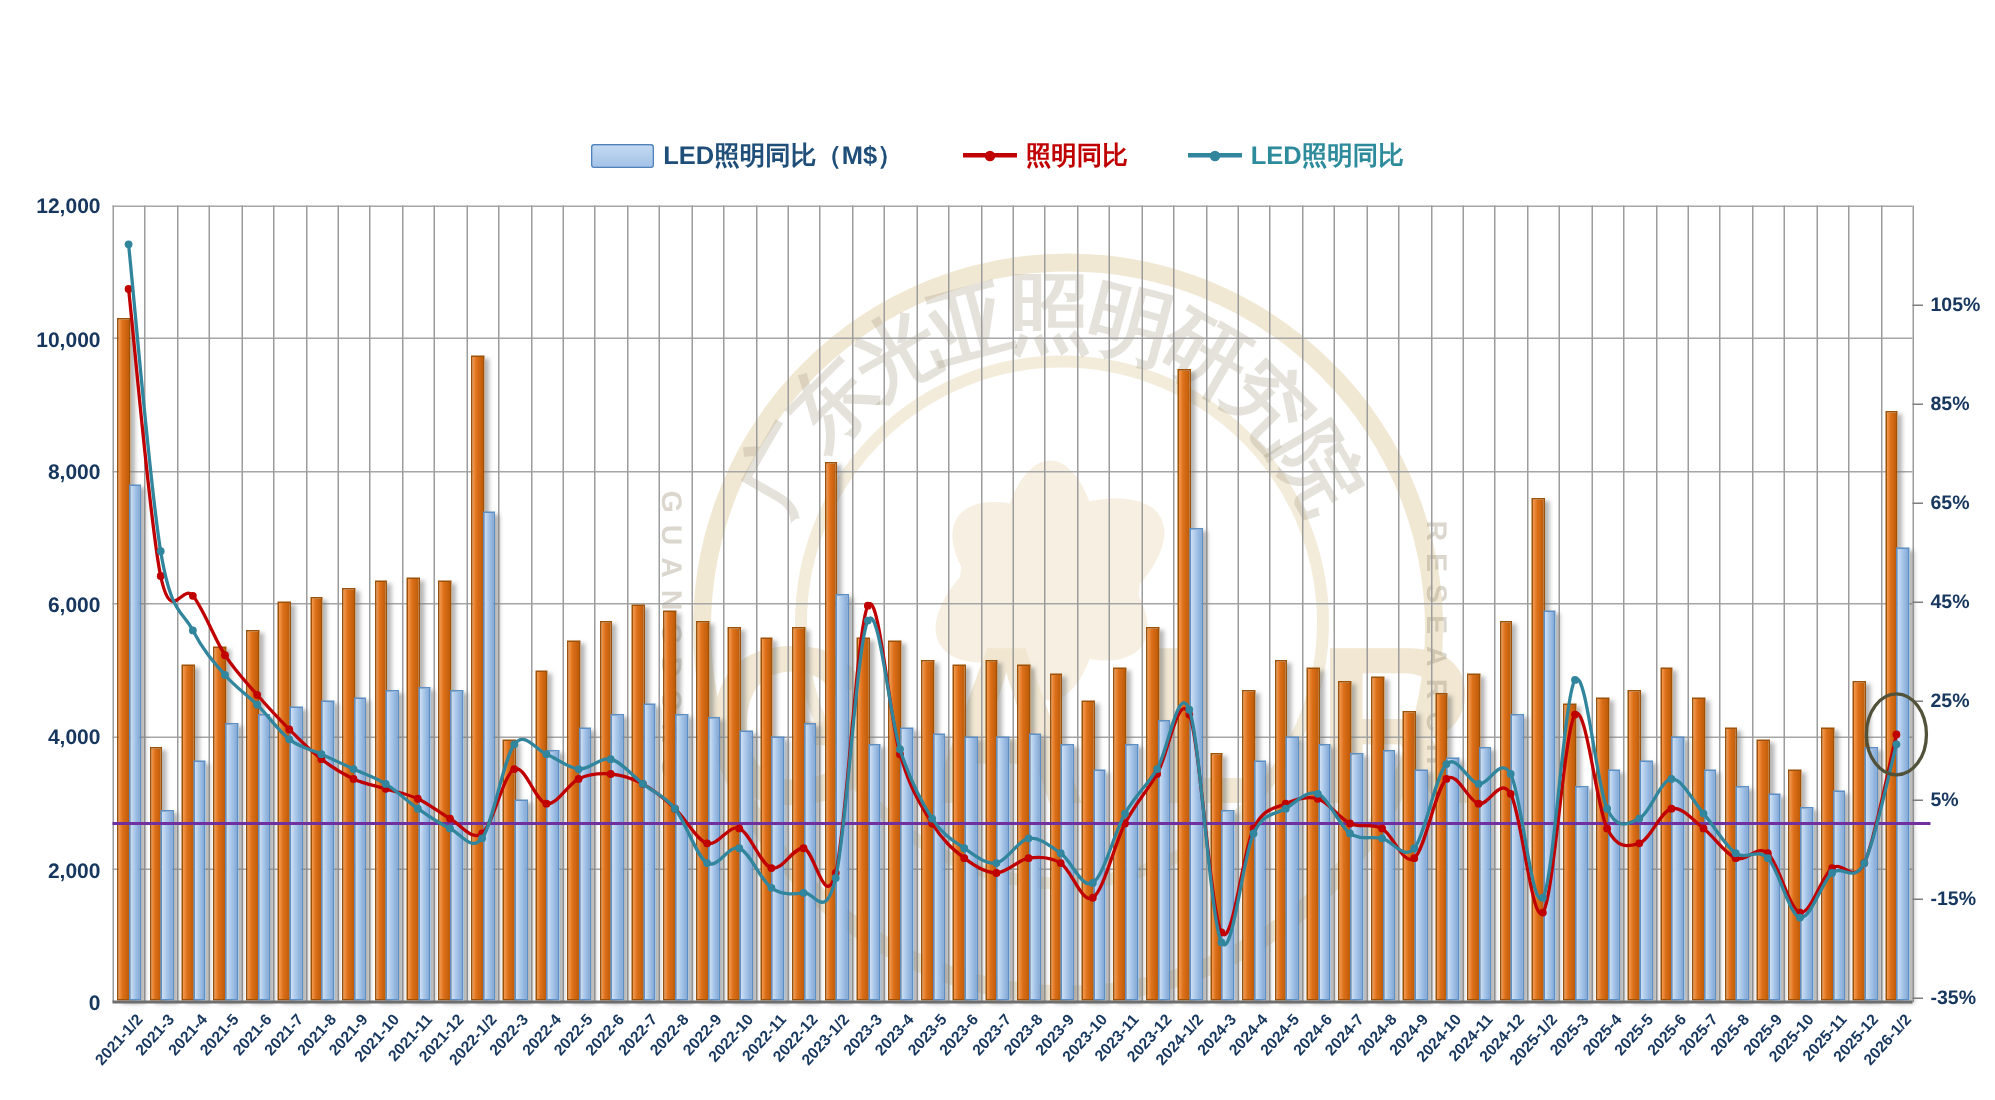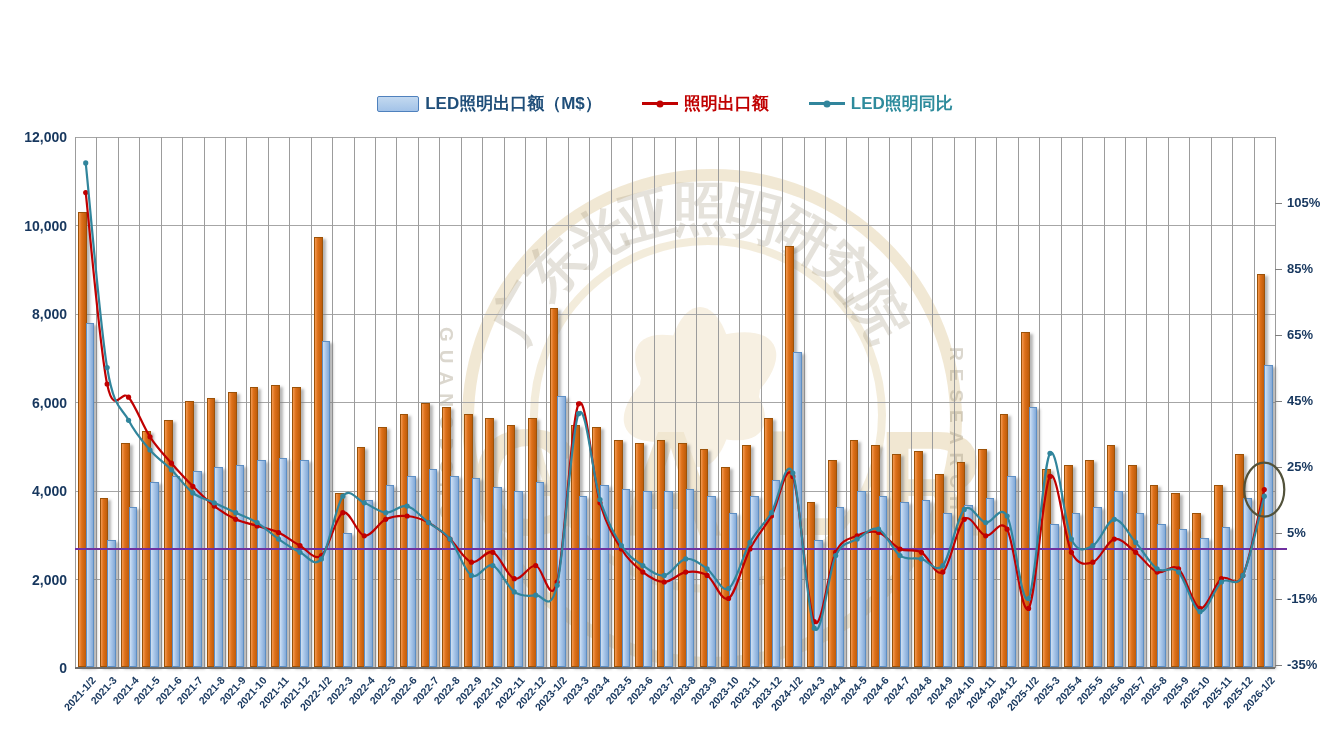--- a/index.html
+++ b/index.html
@@ -57,27 +57,27 @@
 </style>
 </head>
 <body>
 
 <div id="page">
 
 
   <div id="legend">
     <div class="leg-item">
       <span class="sw sw-blue"></span>
-      <span class="lab-blue">LED照明出口额（M$）</span>
+      <span class="lab-blue">LED照明同比（M$）</span>
     </div>
     <div class="leg-item">
       <span class="leg-line leg-red">
           <span class="dot"></span>
         </span>
-      <span class="lab-red">照明出口额</span>
+      <span class="lab-red">照明同比</span>
     </div>
     <div class="leg-item">
       <span class="leg-line leg-teal">
           <span class="dot"></span>
         </span>
       <span class="lab-teal">LED照明同比</span>
     </div>
   </div>
 
   <div id="watermark">

